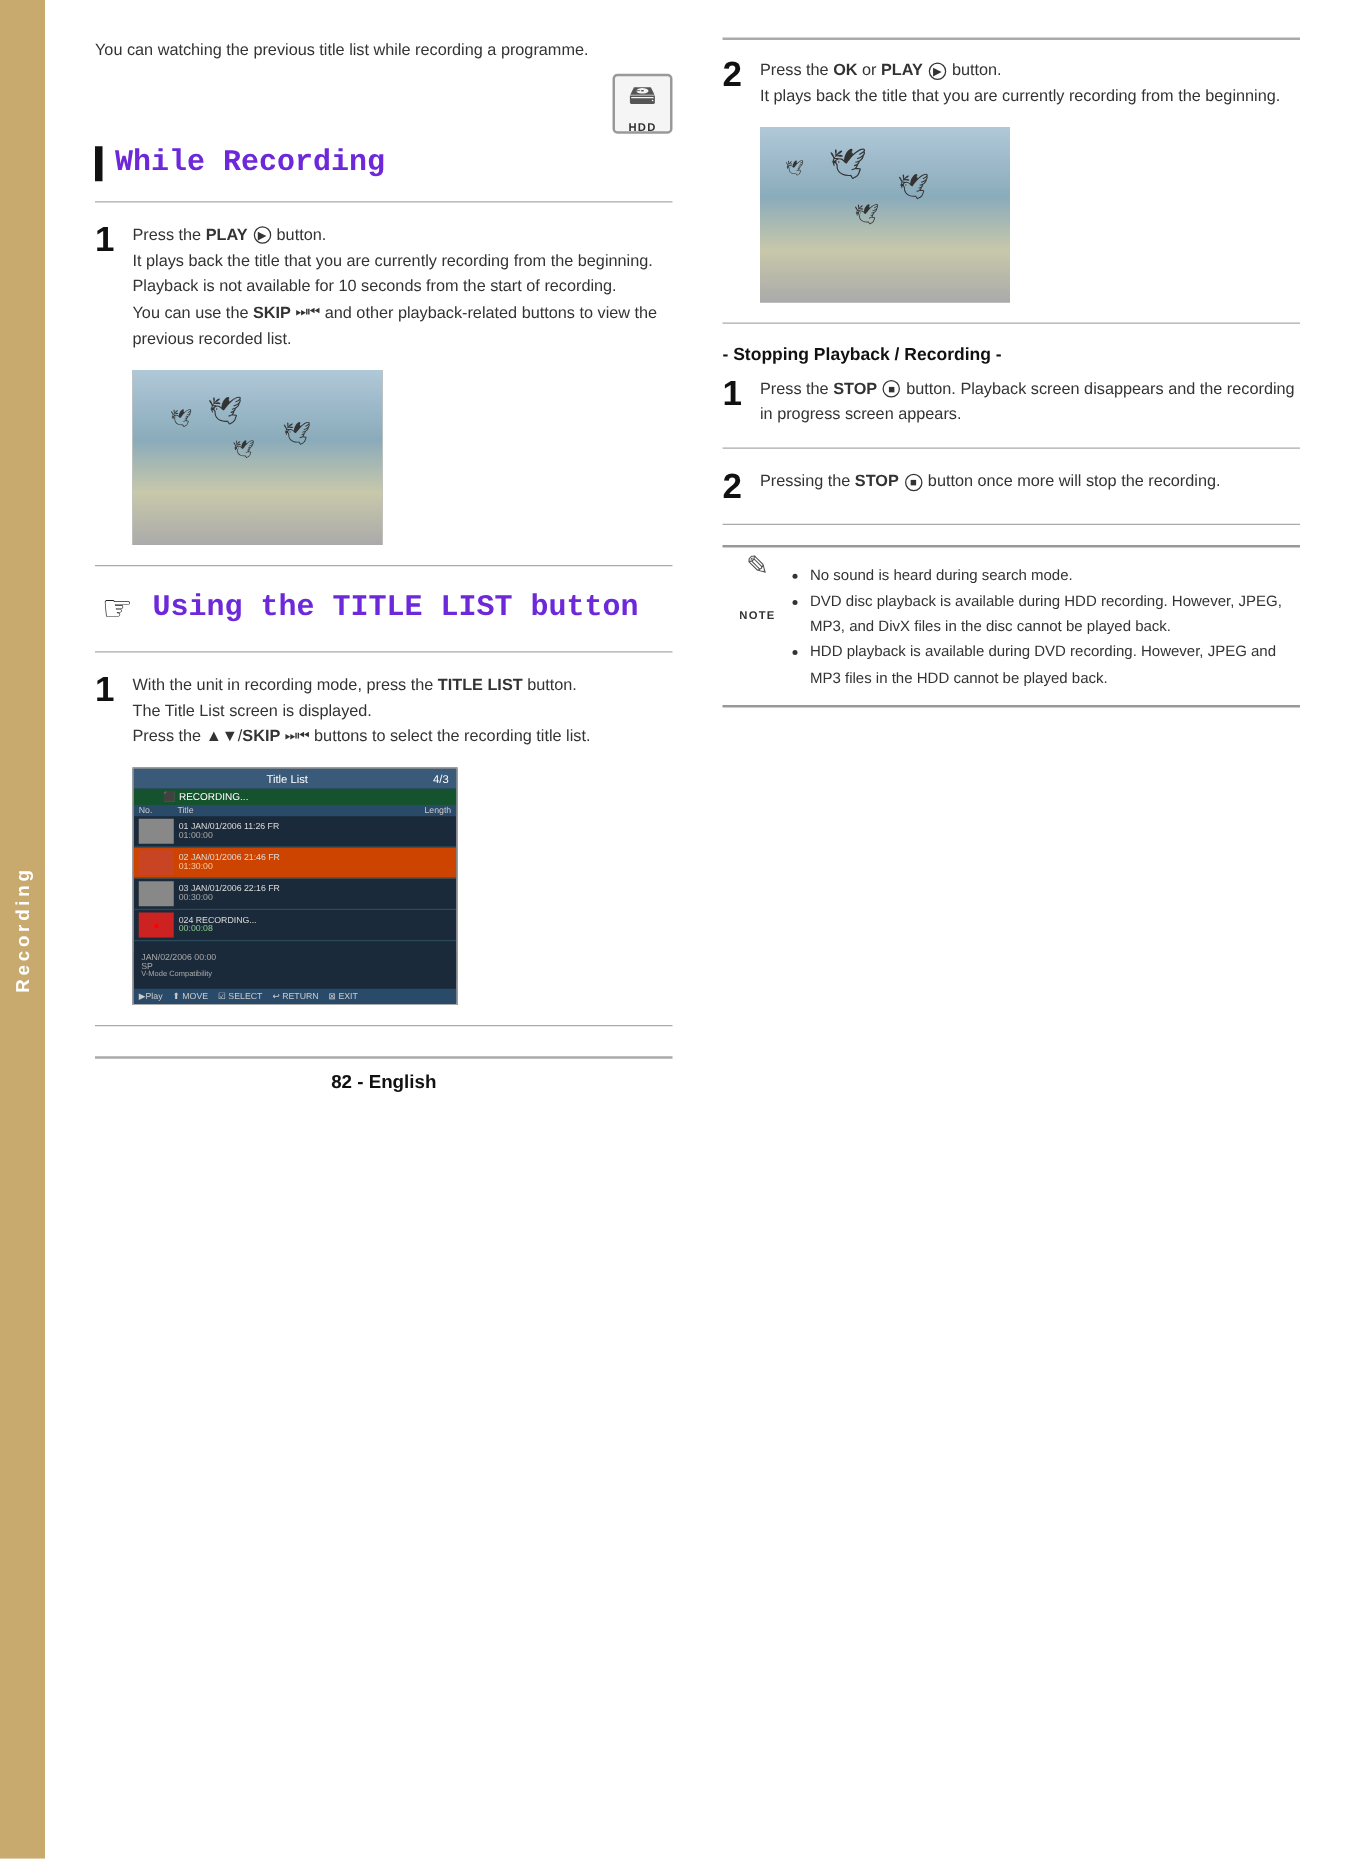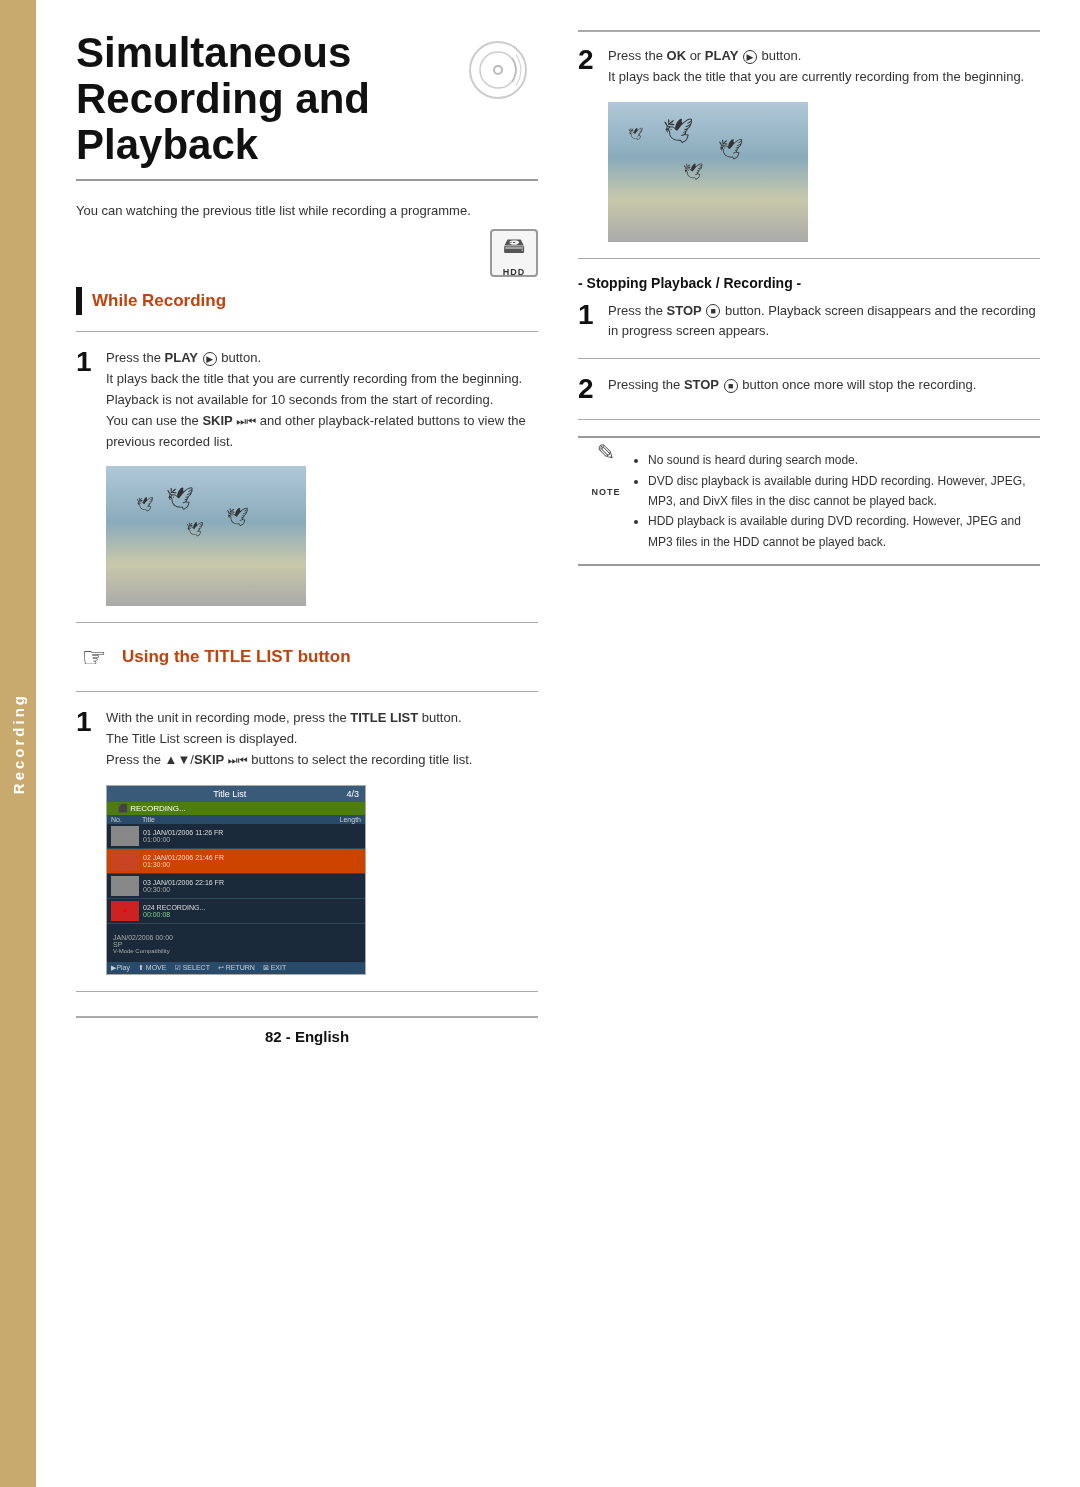--- a/index.html
+++ b/index.html
@@ -130,23 +130,24 @@
 
     .section-heading-bar {
       width: 6px;
       height: 28px;
       background: #111;
       margin-right: 10px;
       flex-shrink: 0;
     }
 
     .section-heading-text {
-      font-size: 17px;
-      font-weight: bold;
-      color: #c2410c;
+      font-size: 24px;
+      font-weight: bold;
+      color: #6d28d9;
+      font-family: Liberation Mono, monospace;
     }
 
     
     .step {
       display: flex;
       align-items: flex-start;
       margin-bottom: 10px;
     }
 
     .step-number {
@@ -297,24 +298,24 @@
     .tl-header {
       background: #3a5a7a;
       color: #fff;
       font-size: 9px;
       padding: 3px 6px;
       display: flex;
       justify-content: space-between;
     }
 
     .tl-subheader {
-      background: #4d7c0f;
+      background: #14532d;
       color: #fff;
       font-size: 8px;
-      padding: 2px 11px;
+      padding: 2px 24px;
     }
 
     .tl-columns {
       display: flex;
       background: #2a4a6a;
       color: #ccc;
       font-size: 7px;
       padding: 1px 4px;
       gap: 20px;
     }
@@ -413,36 +414,20 @@
 
   <div class="sidebar-tab">
     <span class="sidebar-tab-text">Recording</span>
   </div>
 
   <div class="main-content">
     <div class="two-col">
 
       <div class="left-col">
 
-        <div class="title-section">
-          <h1 class="page-title">
-            <span>Simultaneous</span><br>
-            <span>Recording and Playback</span>
-          </h1>
-
-          <svg class="title-disc-icon" viewBox="0 0 60 60">
-            <circle cx="30" cy="30" r="28" fill="none" stroke="#ccc" stroke-width="2"></circle>
-            <circle cx="30" cy="30" r="18" fill="none" stroke="#ccc" stroke-width="1.5"></circle>
-            <circle cx="30" cy="30" r="5" fill="#bbb"></circle>
-            <circle cx="30" cy="30" r="3" fill="white"></circle>
-
-            <path d="M44,18 Q52,30 44,42" fill="none" stroke="#bbb" stroke-width="1.5"></path>
-            <path d="M48,14 Q58,30 48,46" fill="none" stroke="#ccc" stroke-width="1"></path>
-          </svg>
-        </div>
 
         <p class="intro-text">You can watching the previous title list while recording a programme.</p>
 
         <div class="hdd-icon-wrapper">
           <div class="hdd-icon">
             <span class="hdd-icon-symbol">🖴</span>
             <span class="hdd-icon-label">HDD</span>
           </div>
         </div>
 

